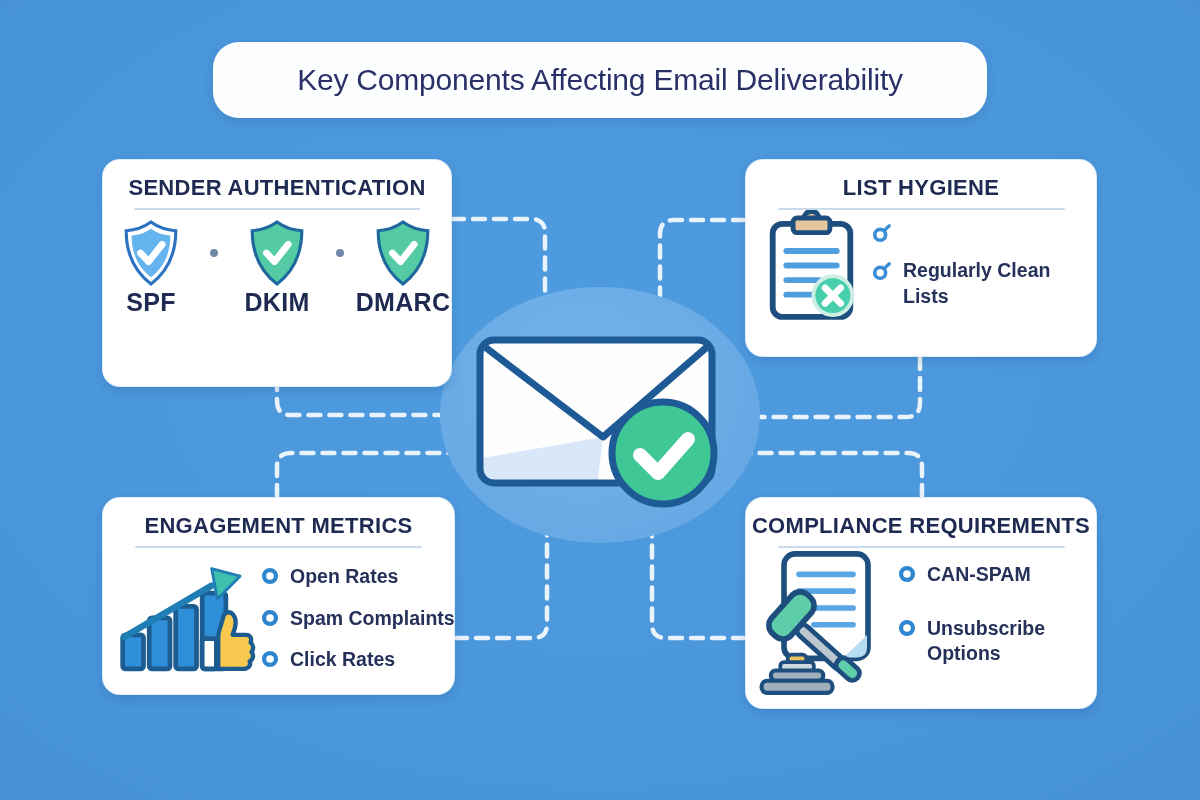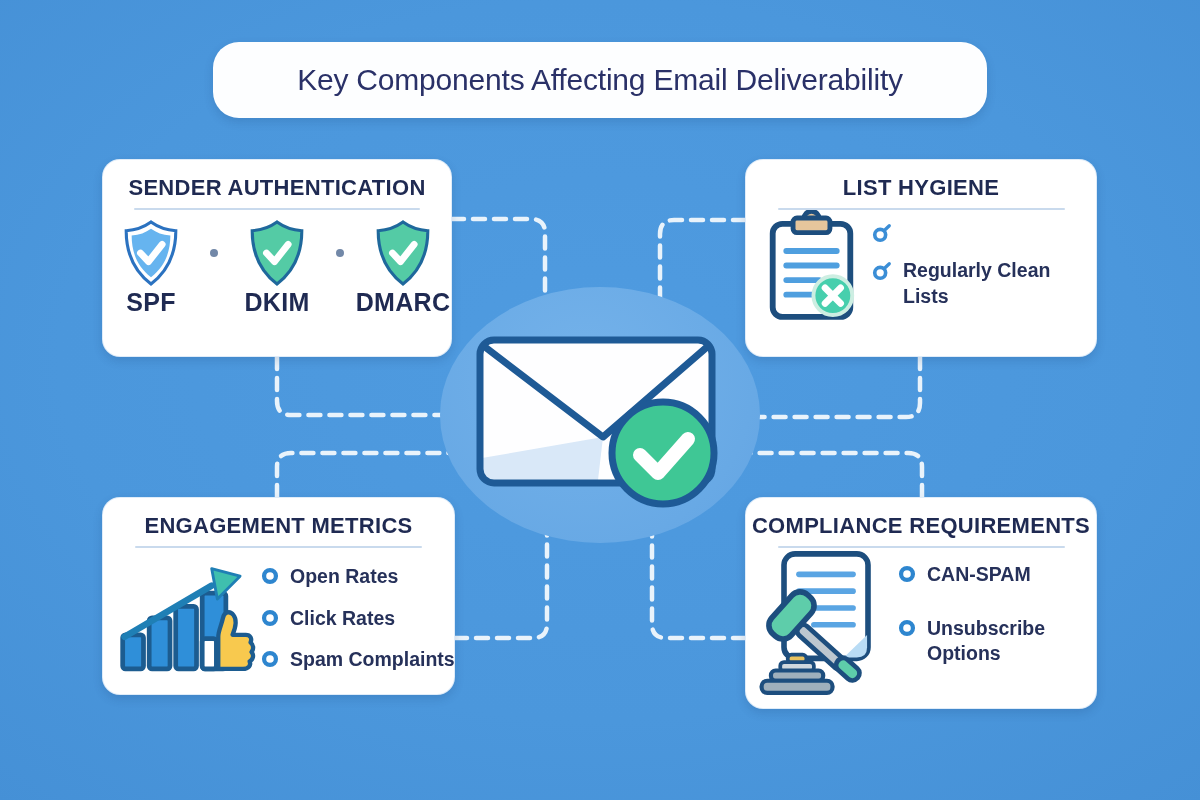--- a/index.html
+++ b/index.html
@@ -26,21 +26,21 @@
     position:absolute;left:213px;top:42px;width:774px;height:76px;background:#fdfeff;border-radius:26px;
     z-index:5;box-shadow:0 4px 10px rgba(20,50,100,0.16);display:flex;align-items:center;justify-content:center;
   }
   .title-card h1{
     margin:0;font-size:30px;font-weight:normal;color:#2a3168;letter-spacing:-0.2px;white-space:nowrap;
   }
   .card h2{
     margin:15px 0 0 0;text-align:center;font-size:22px;font-weight:bold;color:#1f2a52;letter-spacing:0.3px;
   }
   .rule{width:82%;height:2px;background:#c9daed;margin:7px auto 0 auto;border-radius:1px;}
-  .card-tl{left:102px;top:159px;width:350px;height:198px;}
+  .card-tl{left:102px;top:159px;width:350px;height:228px;}
   .card-tr{left:745px;top:159px;width:352px;height:198px;}
   .card-bl{left:102px;top:497px;width:353px;height:198px;}
   .card-br{left:745px;top:497px;width:352px;height:212px;}
   .shield-row{position:absolute;left:0;right:0;top:58px;display:flex;justify-content:center;align-items:flex-start;gap:11px;}
   .shield-block{display:flex;flex-direction:column;align-items:center;width:98px;}
   .shield-label{margin-top:0;font-size:25px;font-weight:bold;color:#1f2a52;letter-spacing:0.3px;}
   .sep-dot{width:8px;height:8px;border-radius:50%;background:#7288a8;margin-top:31px;}
   .icon-abs{position:absolute;}
   .bullet-list{position:absolute;display:flex;flex-direction:column;}
   .bullet-item{display:flex;align-items:flex-start;}
@@ -183,27 +183,27 @@
       <div class="bullet-item">
         <svg class="ring" width="18" height="18">
             <use href="#ring-plain"></use>
           </svg>
         <span class="bullet-text">Open Rates</span>
       </div>
       <div class="bullet-item">
         <svg class="ring" width="18" height="18">
             <use href="#ring-plain"></use>
           </svg>
+        <span class="bullet-text">Spam Complaints</span>
+      </div>
+      <div class="bullet-item">
+        <svg class="ring" width="18" height="18">
+            <use href="#ring-plain"></use>
+          </svg>
         <span class="bullet-text">Click Rates</span>
-      </div>
-      <div class="bullet-item">
-        <svg class="ring" width="18" height="18">
-            <use href="#ring-plain"></use>
-          </svg>
-        <span class="bullet-text">Spam Complaints</span>
       </div>
     </div>
   </section>
 
   <section class="card card-br">
     <h2>COMPLIANCE REQUIREMENTS</h2>
     <div class="rule"></div>
     <svg class="icon-abs" style="left:10px;top:46px;" width="140" height="155" viewBox="0 0 150 165">
       <rect x="30" y="10" width="90" height="112" rx="12" fill="#ffffff" stroke="#1d4e7e" stroke-width="6"></rect>
       <path d="M94,121 L119,97 L119,110 Q119,121 108,121 Z" fill="#b9dcf5"></path>

